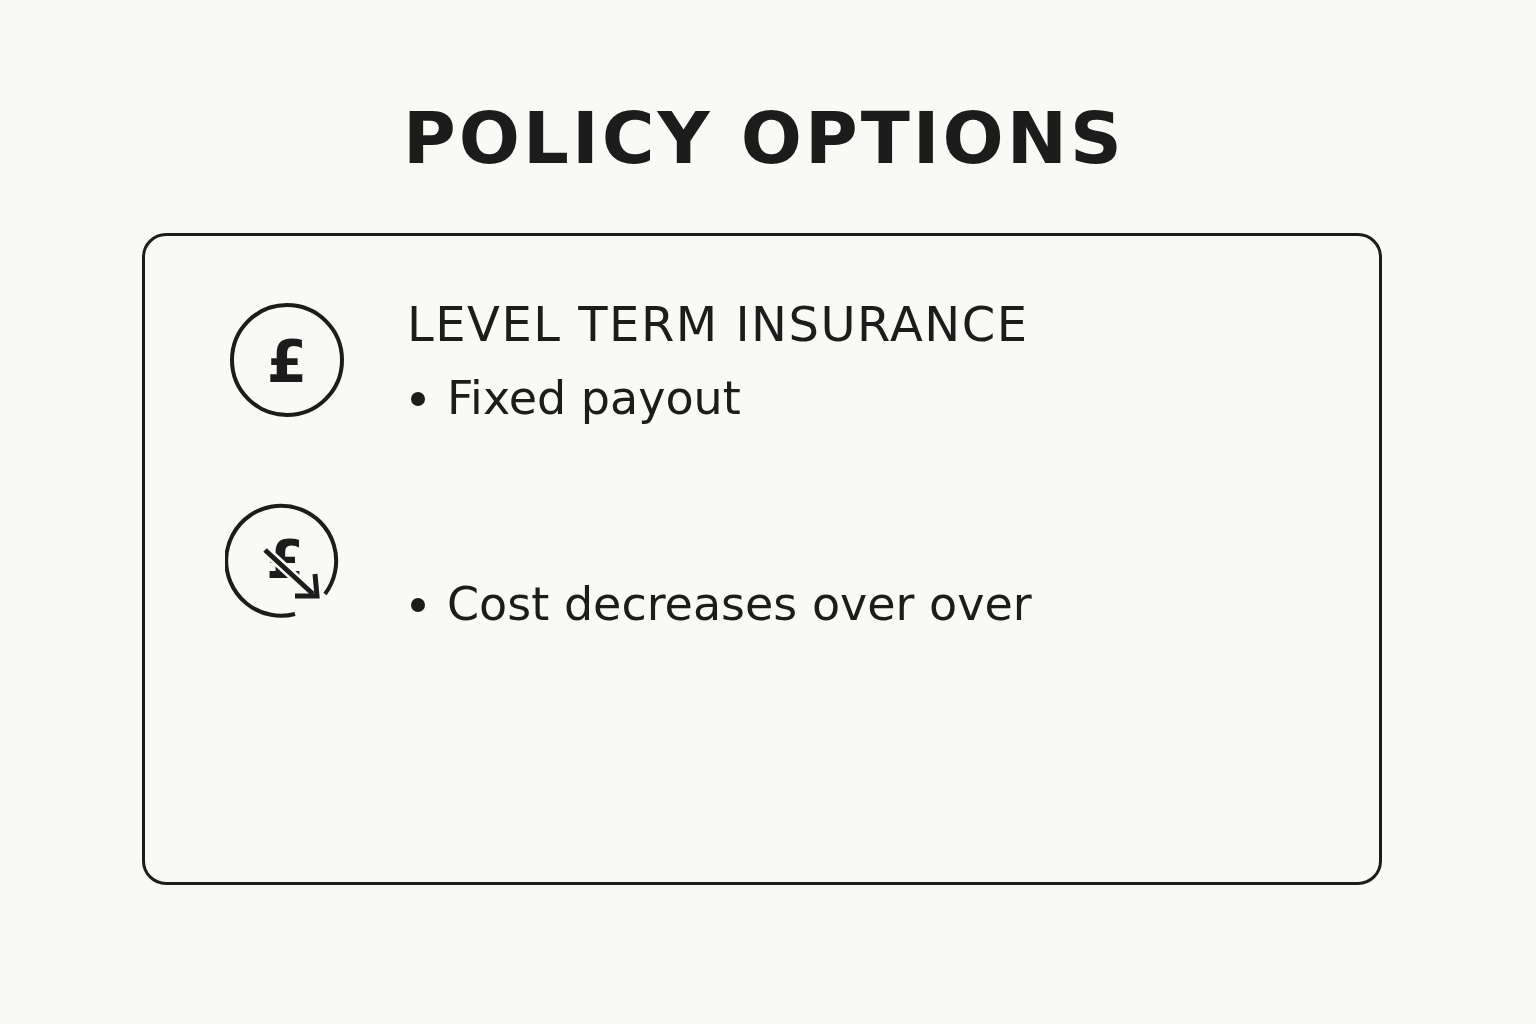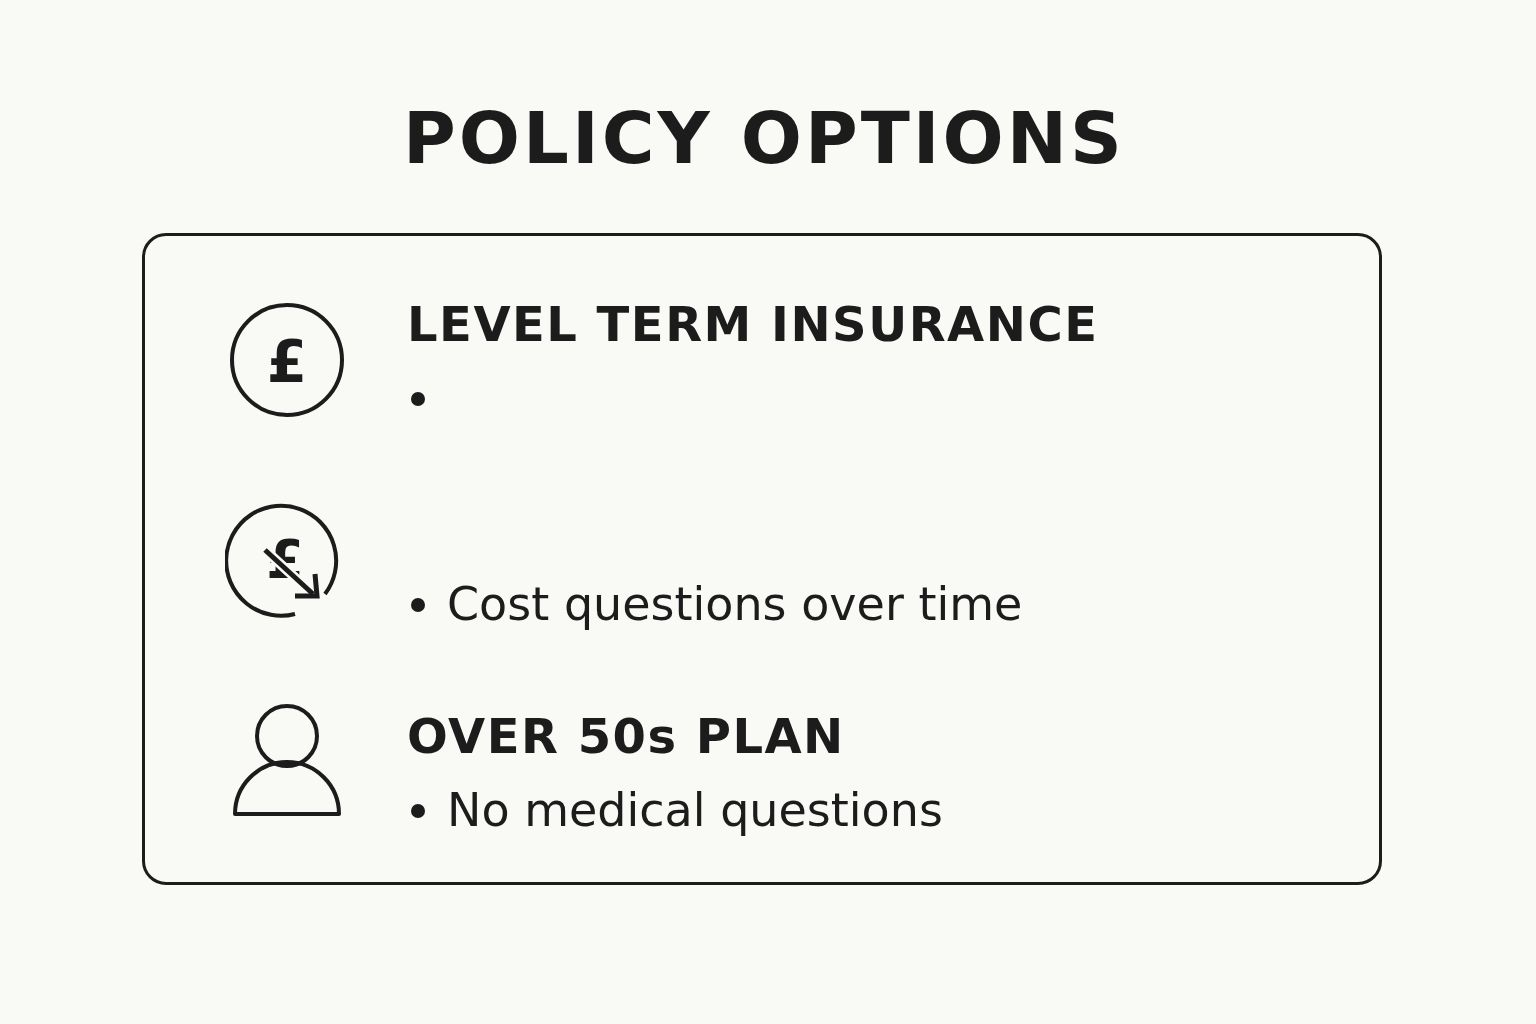--- a/index.html
+++ b/index.html
@@ -11,21 +11,21 @@
     position:absolute; left:8px; width:1512px; top:96px; text-align:center;
     font-size:72px; font-weight:bold; letter-spacing:3px; line-height:84px;
   }
   .card {
     position:absolute; left:142px; top:233px; width:1240px; height:652px;
     border:3.5px solid #1c1c1c; border-radius:24px; box-sizing:border-box;
   }
   .row { position:absolute; left:0; width:100%; height:160px; }
   .icon { position:absolute; left:80px; top:0; width:124px; height:124px; }
   .heading {
-    position:absolute; left:262px; top:0; font-size:48px; font-weight:bold;
+    position:absolute; left:262px; top:0; font-size:48px; font-weight:normal;
     letter-spacing:1.5px; line-height:60px; white-space:nowrap;
   }
   .bullet {
     position:absolute; left:262px; top:74px; font-size:46px; line-height:60px; white-space:nowrap;
   }
   .dot { display:inline-block; width:14px; height:14px; border-radius:50%; background:#1c1c1c;
     vertical-align:middle; margin-right:22px; position:relative; top:-3px; margin-left:4px; }
 </style>
 </head>
 <body>
@@ -33,36 +33,28 @@
 <div class="title">POLICY OPTIONS</div>
 
 <div class="card">
 
   <div class="row" style="top:58px;">
     <svg class="icon" style="top:4px;" viewBox="0 0 124 124">
       <circle cx="62" cy="62" r="55" fill="none" stroke="#1c1c1c" stroke-width="4"></circle>
       <text x="62" y="84" text-anchor="middle" font-family="DejaVu Sans, sans-serif" font-weight="bold" font-size="58" fill="#1c1c1c">£</text>
     </svg>
     <div class="heading">LEVEL TERM INSURANCE</div>
-    <div class="bullet"><span class="dot"></span></div>
+    <div class="bullet"><span class="dot"></span><span>Fixed payout</span></div>
   </div>
 
   <div class="row" style="top:264px;">
     <svg class="icon" style="top:-2px;" viewBox="0 0 124 124">
       <path d="M 100 96 A 55 55 0 1 0 70 116" fill="none" stroke="#1c1c1c" stroke-width="4"></path>
       <text x="60" y="80" text-anchor="middle" font-family="DejaVu Sans, sans-serif" font-weight="bold" font-size="54" fill="#1c1c1c">£</text>
       <line x1="40" y1="52" x2="88" y2="96" stroke="#f9f9f6" stroke-width="10"></line>
       <line x1="40" y1="52" x2="88" y2="96" stroke="#1c1c1c" stroke-width="5"></line>
       <polyline points="90,76 92,98 70,98" fill="none" stroke="#1c1c1c" stroke-width="5"></polyline>
     </svg>
-    <div class="bullet"><span class="dot"></span><span>Cost questions over time</span></div>
+    <div class="bullet"><span class="dot"></span><span>Cost decreases over over</span></div>
   </div>
 
-  <div class="row" style="top:470px;">
-    <svg class="icon" style="top:-6px;" viewBox="0 0 124 124">
-      <circle cx="62" cy="36" r="30" fill="none" stroke="#1c1c1c" stroke-width="4"></circle>
-      <path d="M 10 114 A 52 52 0 0 1 114 114 Z" fill="none" stroke="#1c1c1c" stroke-width="4" stroke-linejoin="round"></path>
-    </svg>
-    <div class="heading">OVER 50s PLAN</div>
-    <div class="bullet"><span class="dot"></span><span>No medical questions</span></div>
-  </div>
 
 </div>
 
 </body></html>

